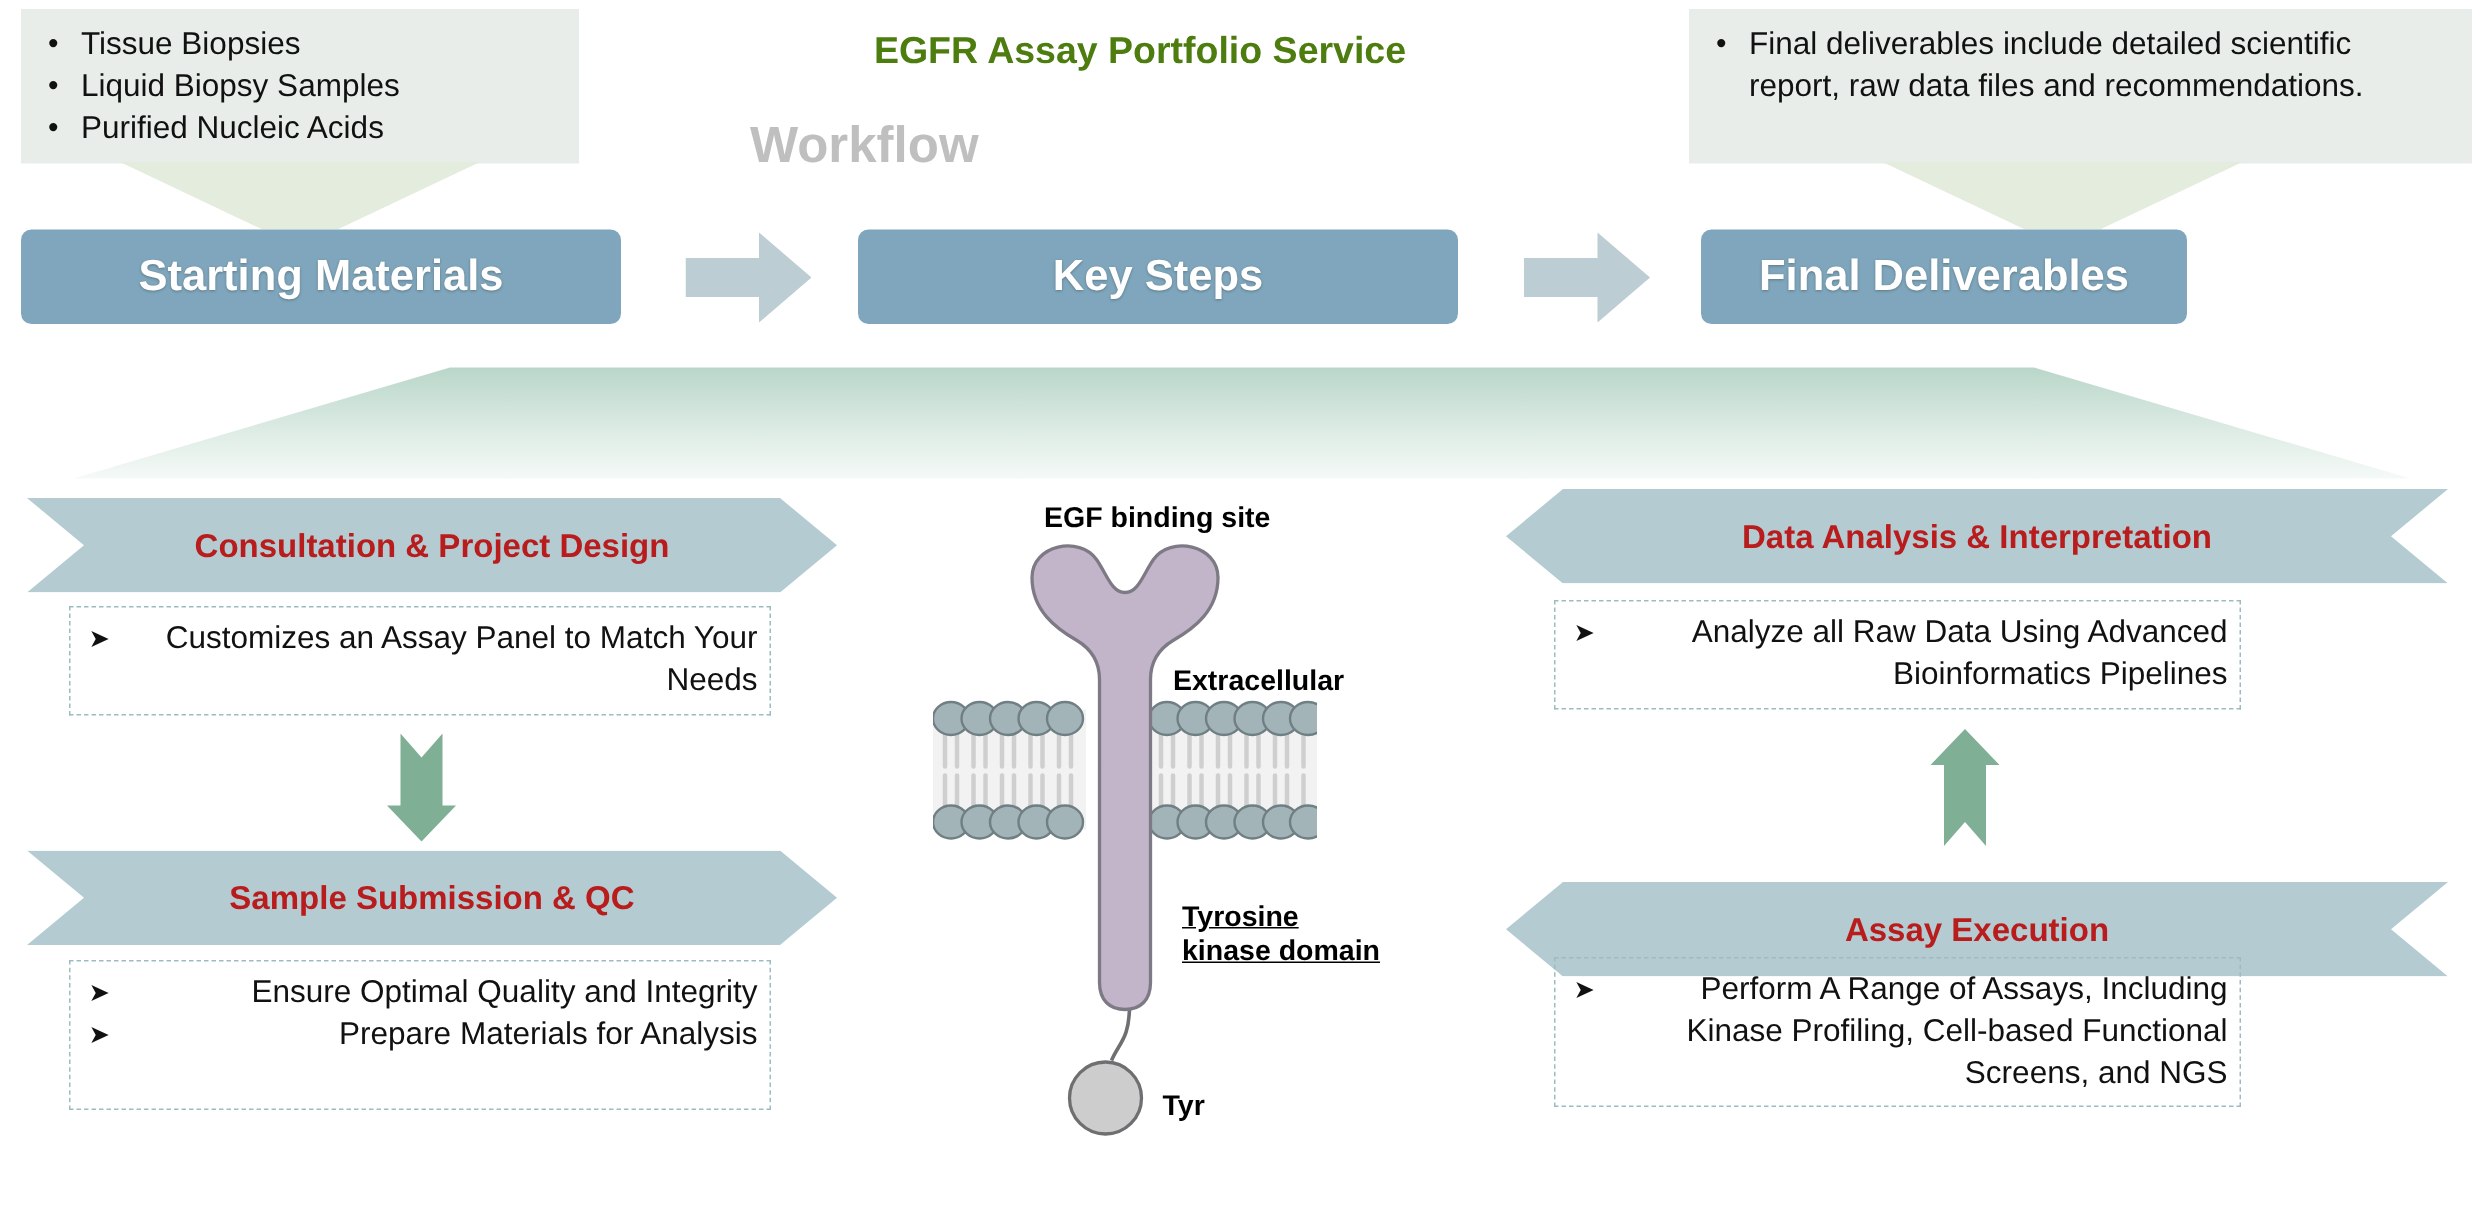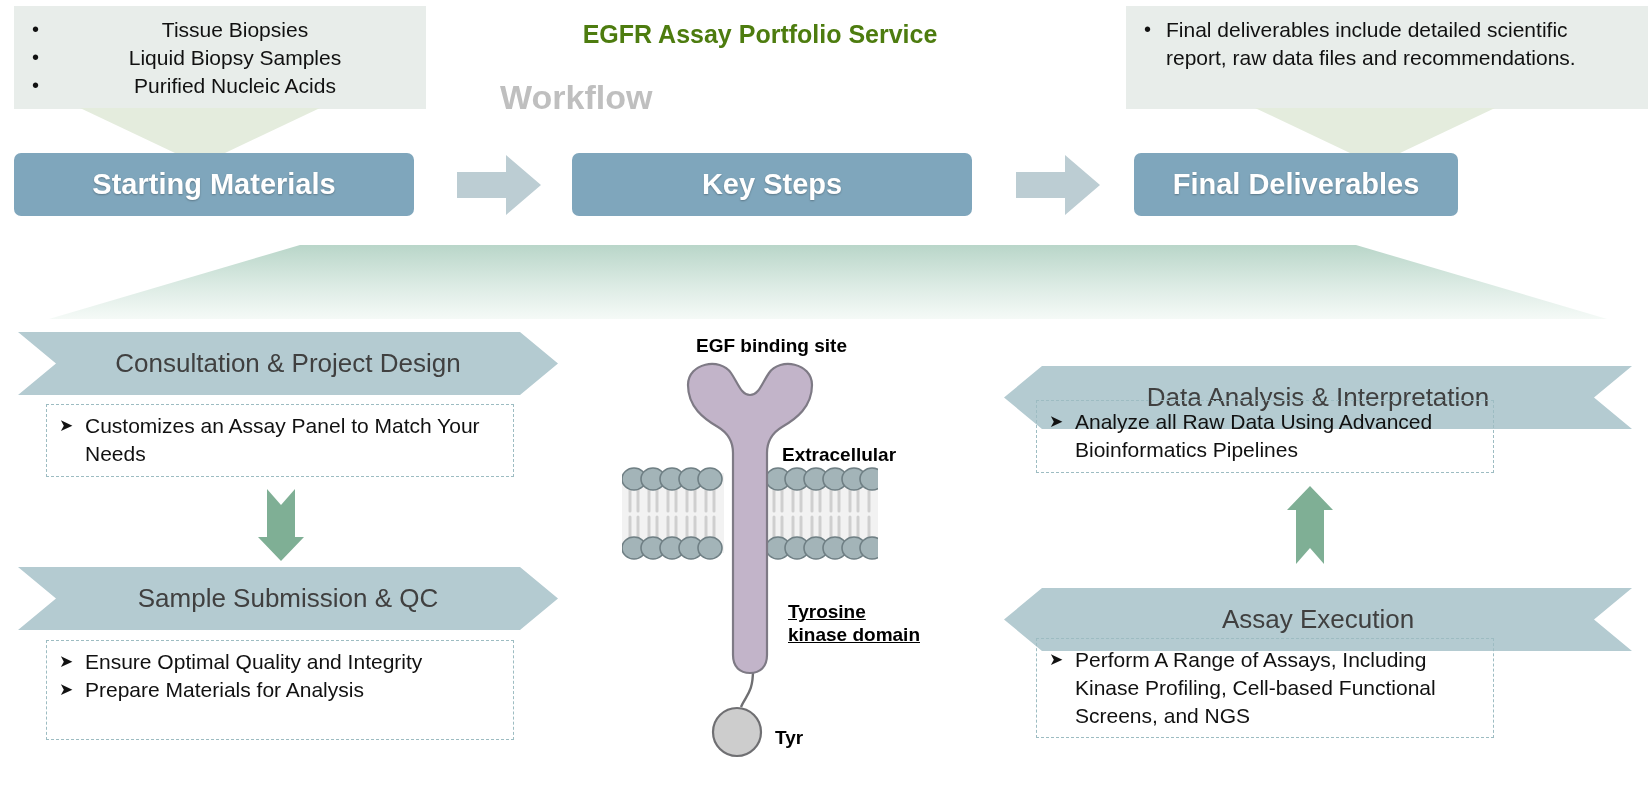--- a/index.html
+++ b/index.html
@@ -17,39 +17,39 @@
   .title{position:absolute;font-size:25px;font-weight:bold;text-align:center;color:#4d7c0f;}
   .subtitle{position:absolute;font-size:34px;font-weight:bold;text-align:left;color:#bfbfbf;}
 
   
   .pill{position:absolute;background:#7fa6bc;border-radius:7px;display:flex;
         align-items:center;justify-content:center;color:#ffffff;font-weight:bold;font-size:29px;
         text-shadow:0 1px 2px rgba(0,0,0,.28);}
 
   
   .chev{position:absolute;display:flex;align-items:center;justify-content:center;
-        font-size:26px;font-weight:normal;color:#404040;background:#b4cbd1;}
+        font-size:22px;font-weight:bold;color:#b91c1c;background:#b4cbd1;}
   .chev.right{clip-path:polygon(0 0, calc(100% - 38px) 0, 100% 50%, calc(100% - 38px) 100%, 0 100%, 38px 50%);}
   .chev.left{clip-path:polygon(38px 0, 100% 0, calc(100% - 38px) 50%, 100% 100%, 38px 100%, 0 50%);}
 
   
   .dash{position:absolute;border:1px dashed #9dbcc2;box-sizing:border-box;background:transparent;}
-  .dash ul{margin:0;padding:0;list-style:none;}
+  .dash ul{margin:0;padding:0;list-style:none;text-align:right;}
   .dash li{position:relative;padding-left:30px;font-size:21px;line-height:28px;color:#111;}
   .dash li:before{content:"\27A4";position:absolute;left:4px;top:0px;font-size:17px;color:#111;}
 
   
   .figlabel{position:absolute;font-size:19px;font-weight:bold;color:#000;line-height:23px;}
 </style>
 </head>
 <body>
 
 <div class="stage">
 
-  <div class="infobox" style="left:14px;top:6px;width:412px;height:103px;padding:10px 10px 0 10px;text-align:center;">
+  <div class="infobox" style="left:14px;top:6px;width:372px;height:103px;padding:10px 10px 0 10px;">
     <ul>
       <li>Tissue Biopsies</li>
       <li>Liquid Biopsy Samples</li>
       <li>Purified Nucleic Acids</li>
     </ul>
   </div>
   <svg style="position:absolute;left:80px;top:108px;" width="240" height="45" viewBox="0 0 240 45">
     <polygon points="0,0 240,0 145,45 95,45" fill="#e4ecdd"></polygon>
   </svg>
 
@@ -109,21 +109,21 @@
   <div class="chev right" style="left:18px;top:567px;width:540px;height:63px;">
     <span>Sample Submission &amp; QC</span>
   </div>
   <div class="dash" style="left:46px;top:640px;width:468px;height:100px;padding:7px 8px 0 8px;">
     <ul>
       <li>Ensure Optimal Quality and Integrity</li>
       <li>Prepare Materials for Analysis</li>
     </ul>
   </div>
 
-  <div class="chev left" style="left:1004px;top:326px;width:628px;height:63px;margin-top:40px;">
+  <div class="chev left" style="left:1004px;top:326px;width:628px;height:63px;">
     <span>Data Analysis &amp; Interpretation</span>
   </div>
   <div class="dash" style="left:1036px;top:400px;width:458px;height:73px;padding:7px 8px 0 8px;">
     <ul>
       <li>Analyze all Raw Data Using Advanced Bioinformatics Pipelines</li>
     </ul>
   </div>
 
   <svg style="position:absolute;left:1287px;top:486px;" width="46" height="78" viewBox="0 0 46 78">
     <polygon points="23,0 46,24 37,24 37,78 23,62 9,78 9,24 0,24" fill="#7faf95"></polygon>

